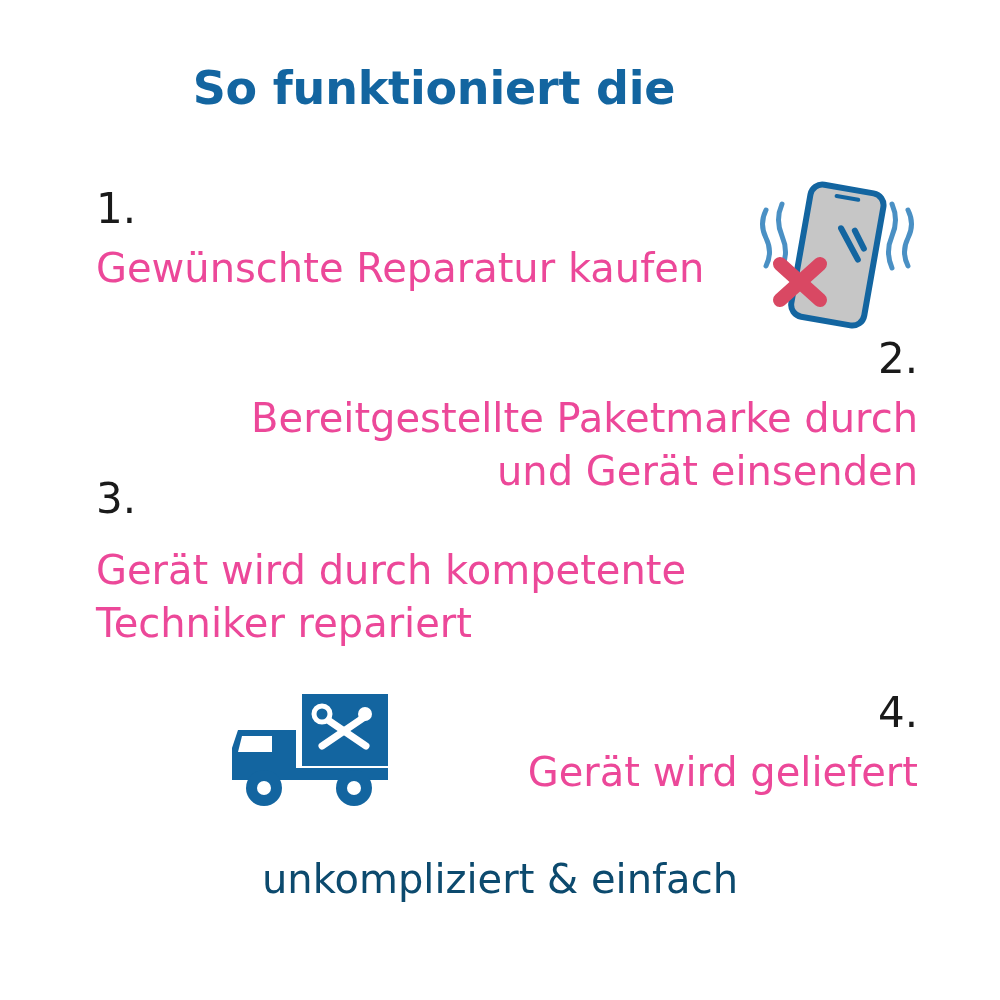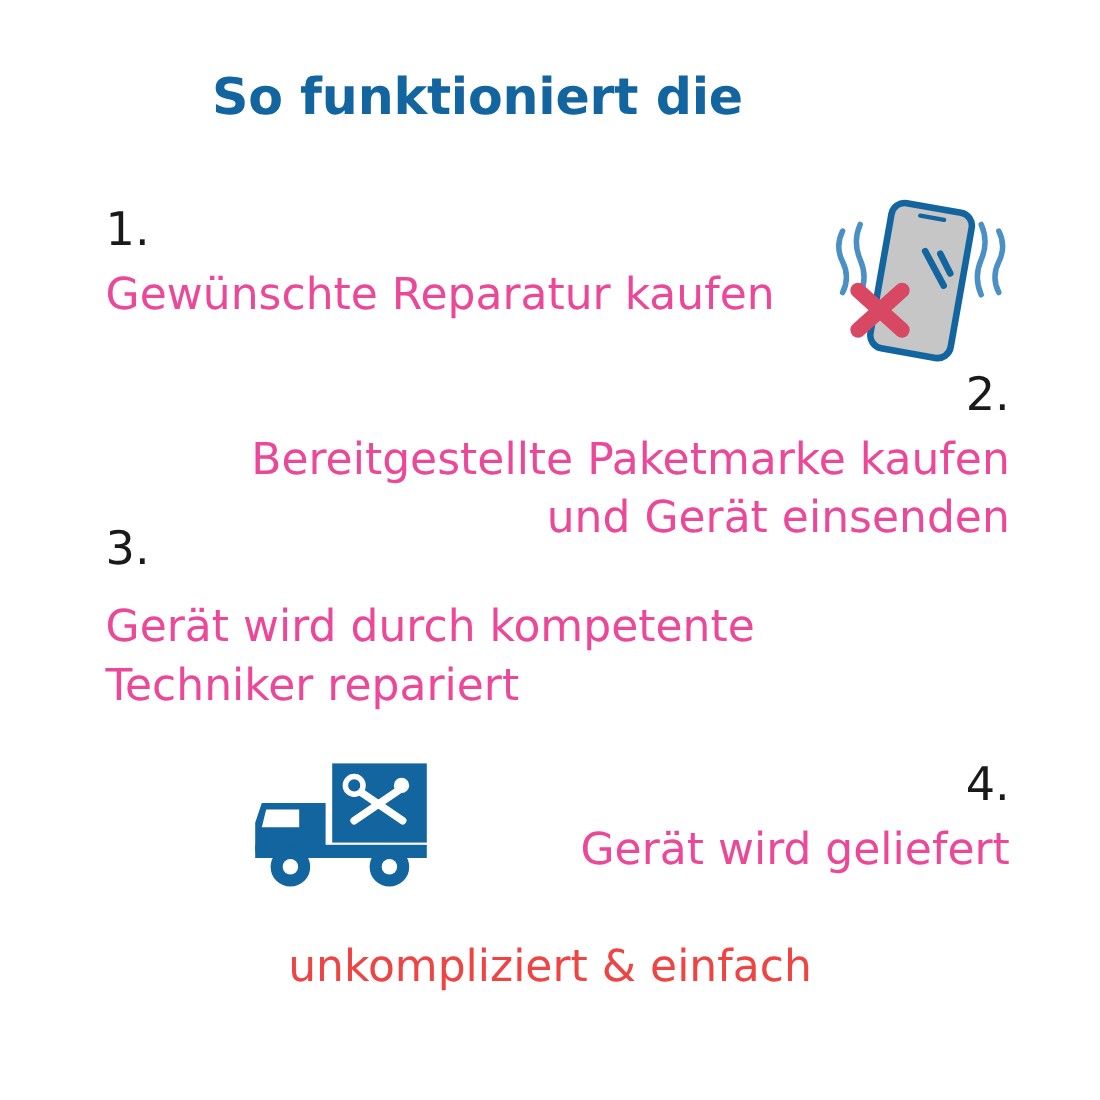--- a/index.html
+++ b/index.html
@@ -66,21 +66,21 @@
   #step4-num  { right: 82px; top: 692px; }
   #step4-text { right: 82px; top: 746px; text-align: right; margin-left: 12px; }
 
   
   .footer {
     position: absolute;
     left: 0;
     top: 856px;
     width: 1000px;
     text-align: center;
-    color: #ef4444;
+    color: #0c4a6e;
     font-size: 40px;
   }
 
   
   .icon-phone {
     position: absolute;
     left: 742px;
     top: 170px;
     width: 190px;
     height: 175px;
@@ -129,21 +129,21 @@
       </g>
 
       <g stroke="#d94863" stroke-width="14" stroke-linecap="round">
         <line x1="38" y1="94" x2="78" y2="130"></line>
         <line x1="78" y1="94" x2="38" y2="130"></line>
       </g>
     </svg>
   </div>
 
   <div class="step-num" id="step2-num">2.</div>
-  <div class="step-text" id="step2-text">Bereitgestellte Paketmarke kaufen
+  <div class="step-text" id="step2-text">Bereitgestellte Paketmarke durch
 und Gerät einsenden</div>
 
   <div class="step-num" id="step3-num">3.</div>
   <div class="step-text" id="step3-text">Gerät wird durch kompetente
 Techniker repariert</div>
 
   <div class="icon-truck">
     <svg viewBox="0 0 172 120" width="172" height="120" xmlns="http://www.w3.org/2000/svg">
 
       <rect x="74" y="4" width="86" height="72" fill="#1365a0"></rect>

